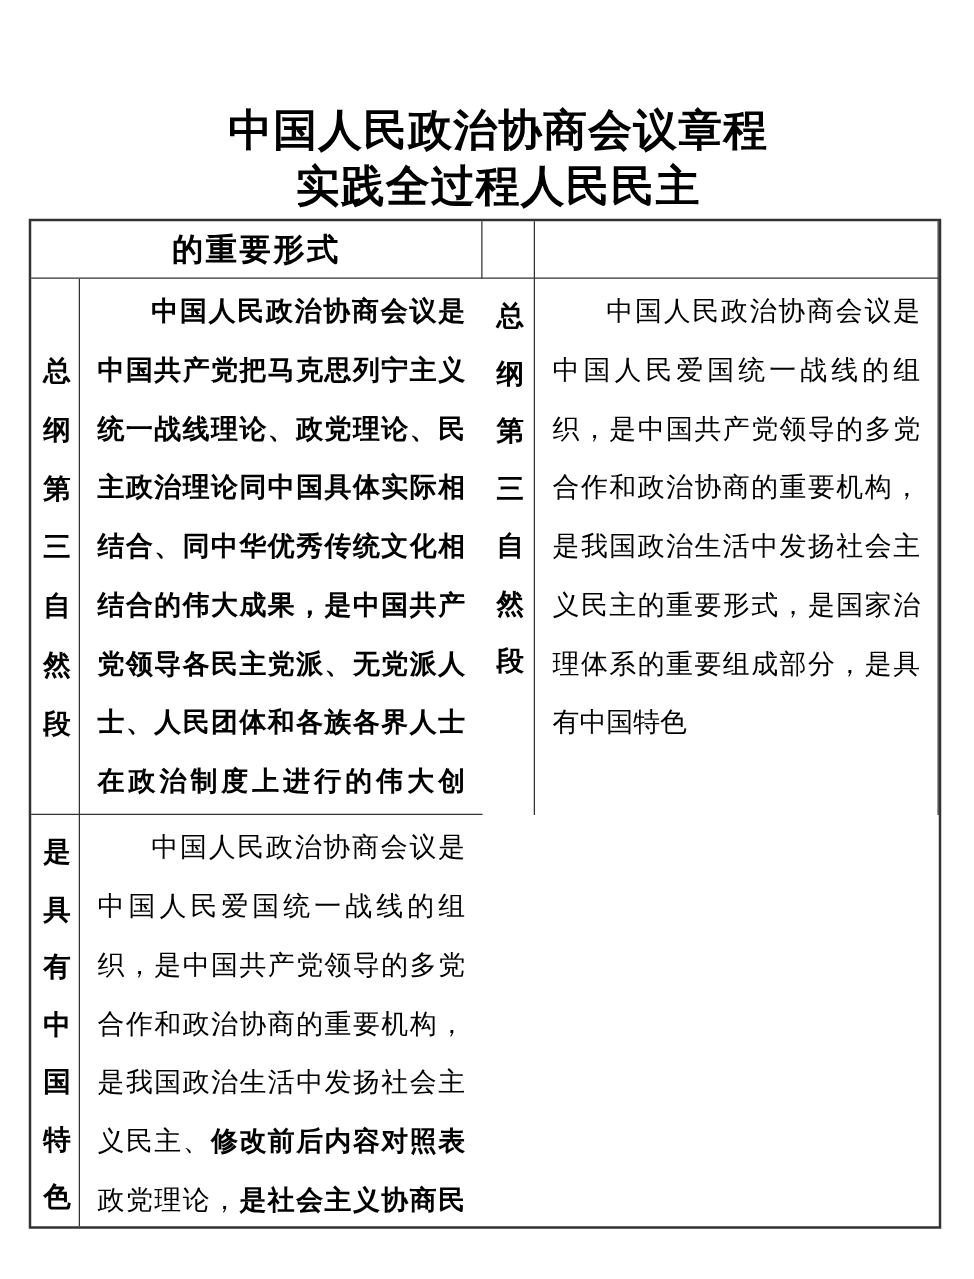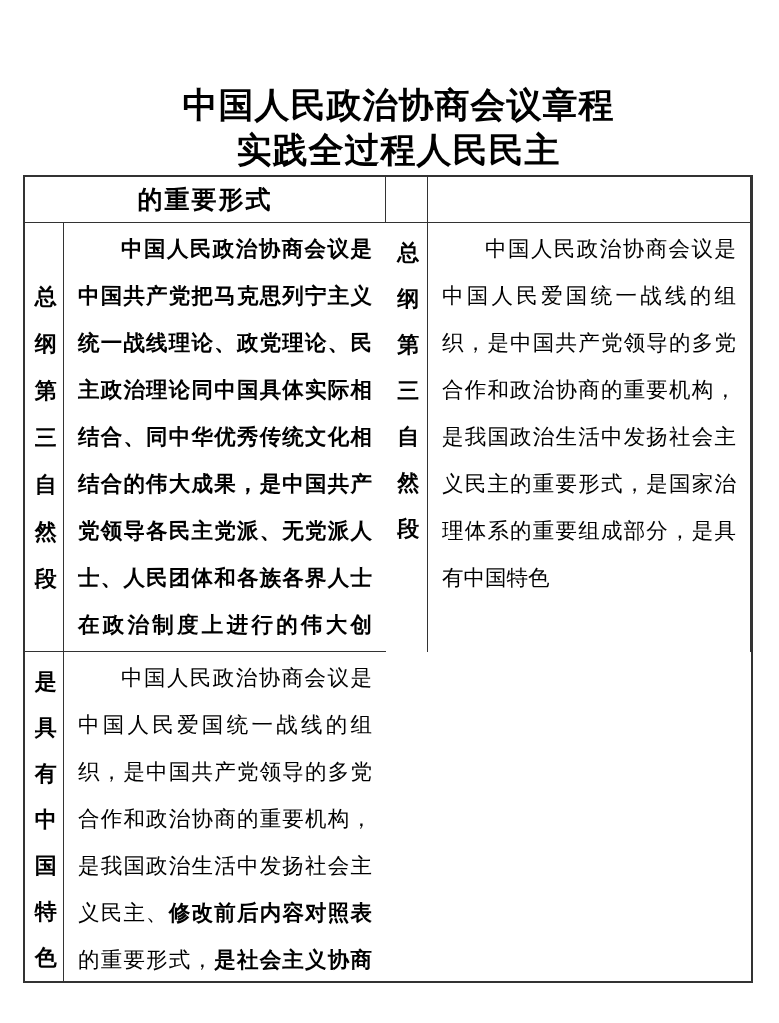--- a/index.html
+++ b/index.html
@@ -123,18 +123,18 @@
       <div class="vlabel">总纲第三自然段</div>
     </div>
     <div class="row2-wrap" style="display:contents;">
       <div class="row2 cell content-cell last-row">
         <p><span>中国人民政治协商会议是中国人民爱国统一战线的组织，是中国共产党领导的多党合作和政治协商的重要机构，是我国政治生活中发扬社会主义民主的重要形式，是国家治理体系的重要组成部分，是具有中国特色</span></p>
       </div>
       <div class="row2 cell label-cell v-top last-row">
         <div class="vlabel">是具有中国特色</div>
       </div>
       <div class="row2 cell content-cell last-col last-row">
-        <p><span>中国人民政治协商会议是中国人民爱国统一战线的组织，是中国共产党领导的多党合作和政治协商的重要机构，是我国政治生活中发扬社会主义民主、</span><span class="seg-bold">修改前后内容对照表</span><span>的重要形式，</span><span class="seg-bold">是社会主义协商民主的重要</span></p>
+        <p><span>中国人民政治协商会议是中国人民爱国统一战线的组织，是中国共产党领导的多党合作和政治协商的重要机构，是我国政治生活中发扬社会主义民主、</span><span class="seg-bold">修改前后内容对照表</span><span>政党理论，</span><span class="seg-bold">是社会主义协商民主的重要</span></p>
       </div>
     </div>
 
   </div>
 </div>
 
 </body></html>

